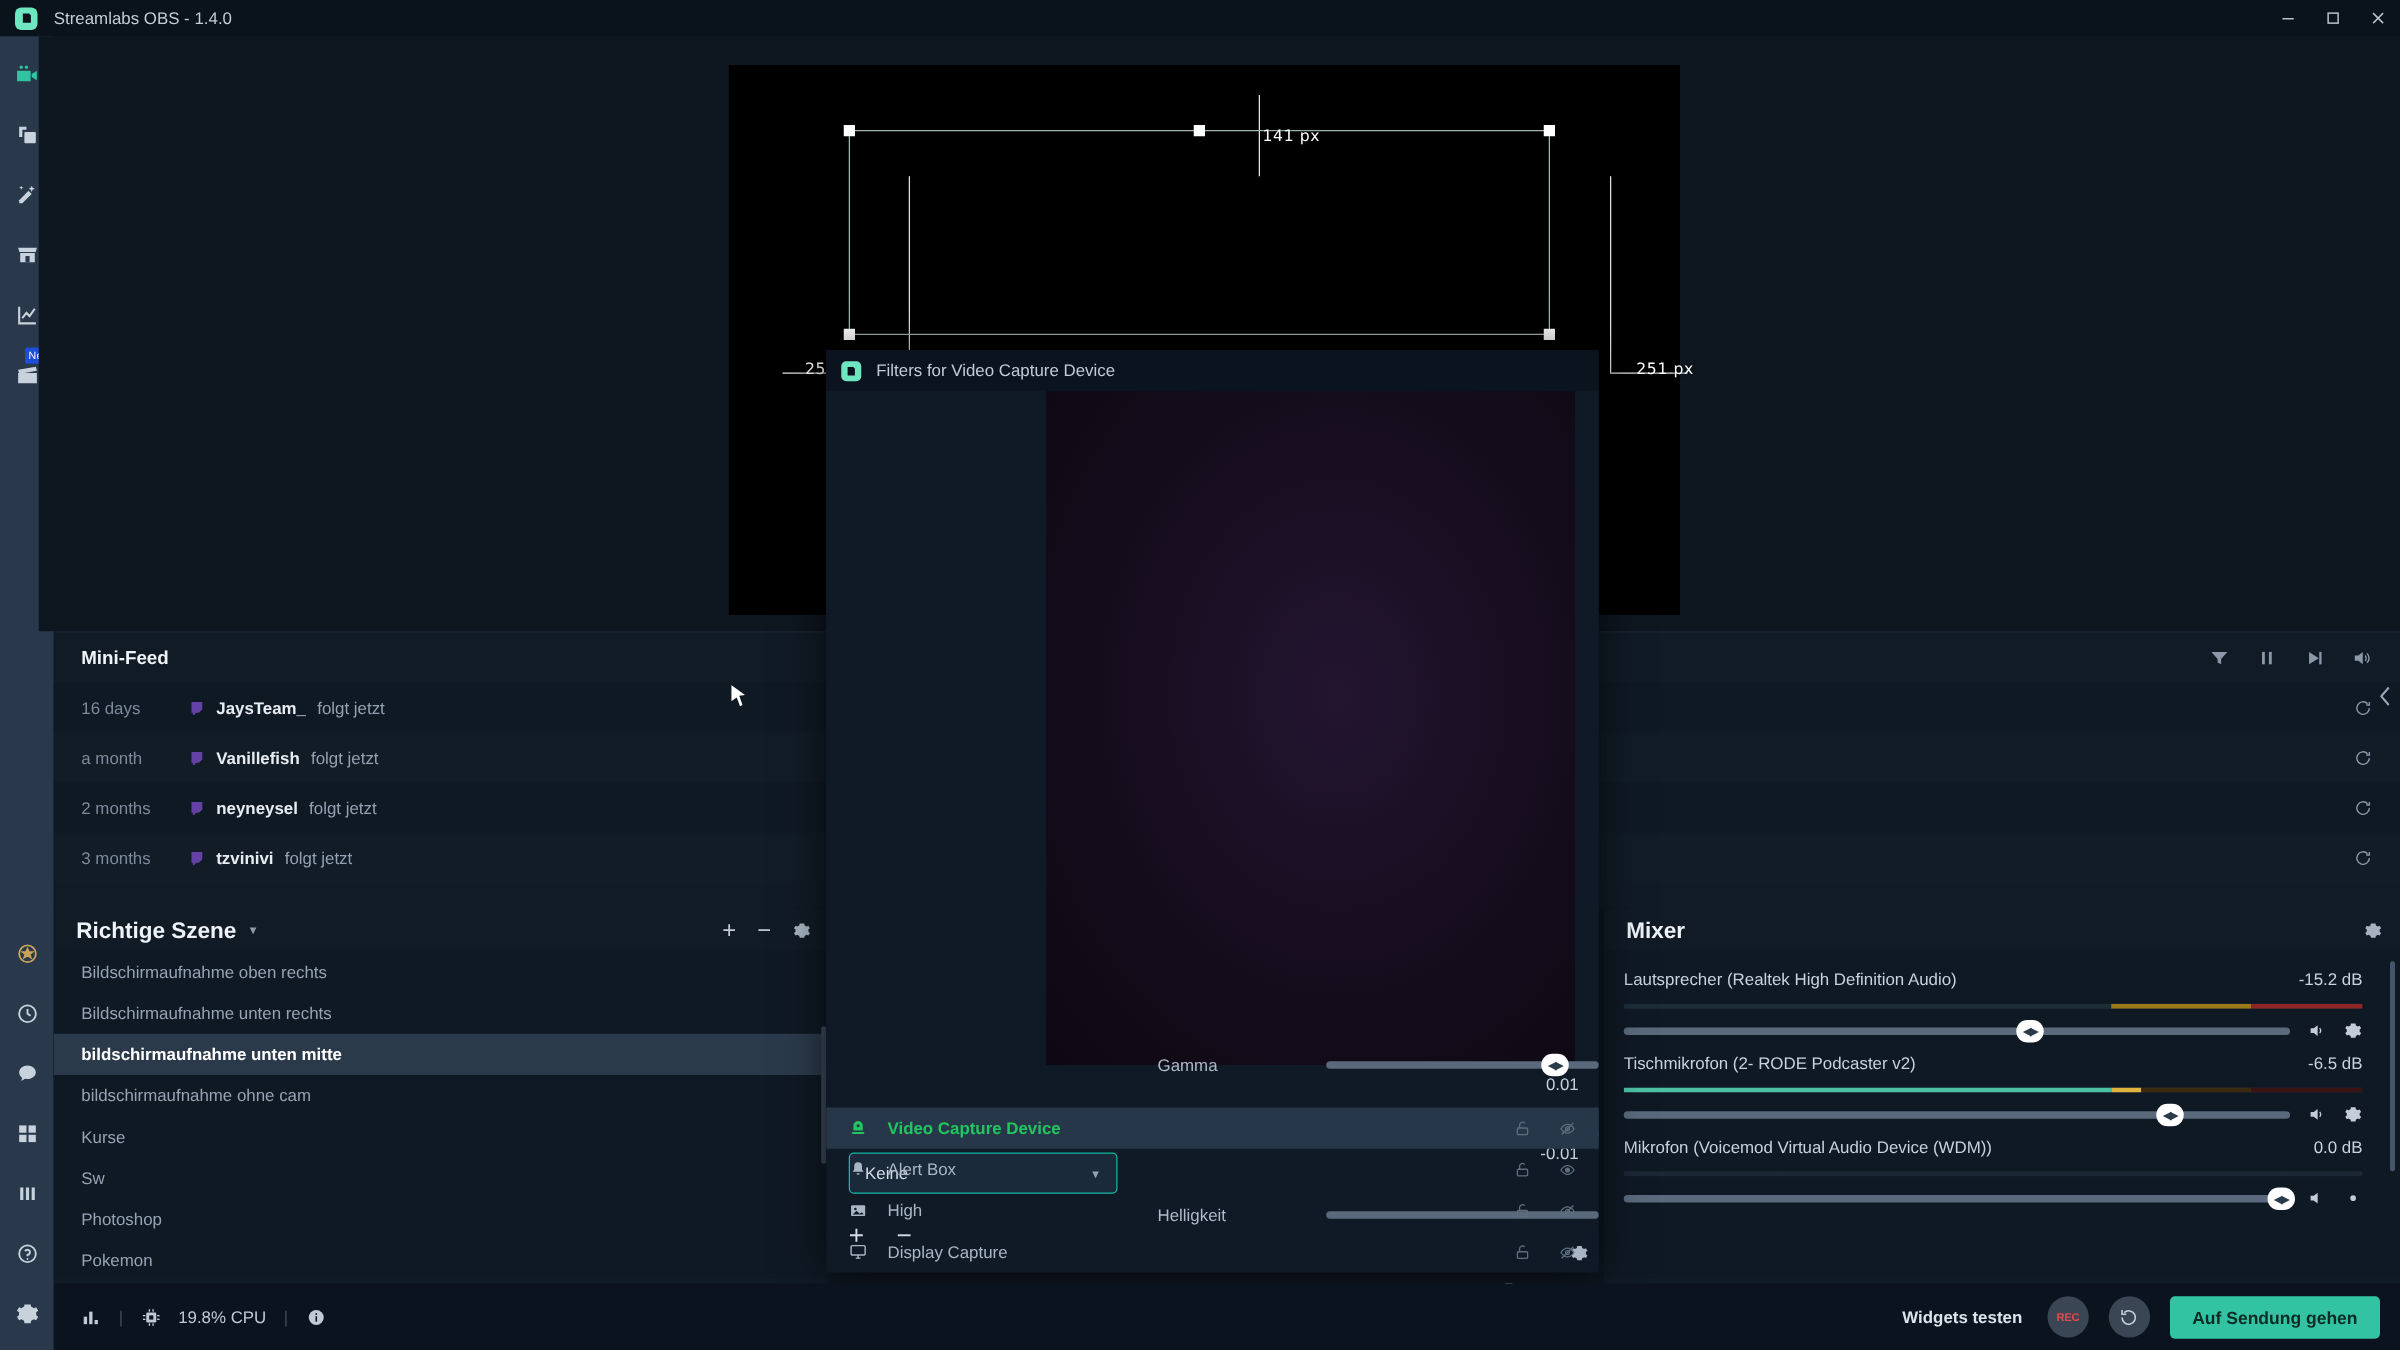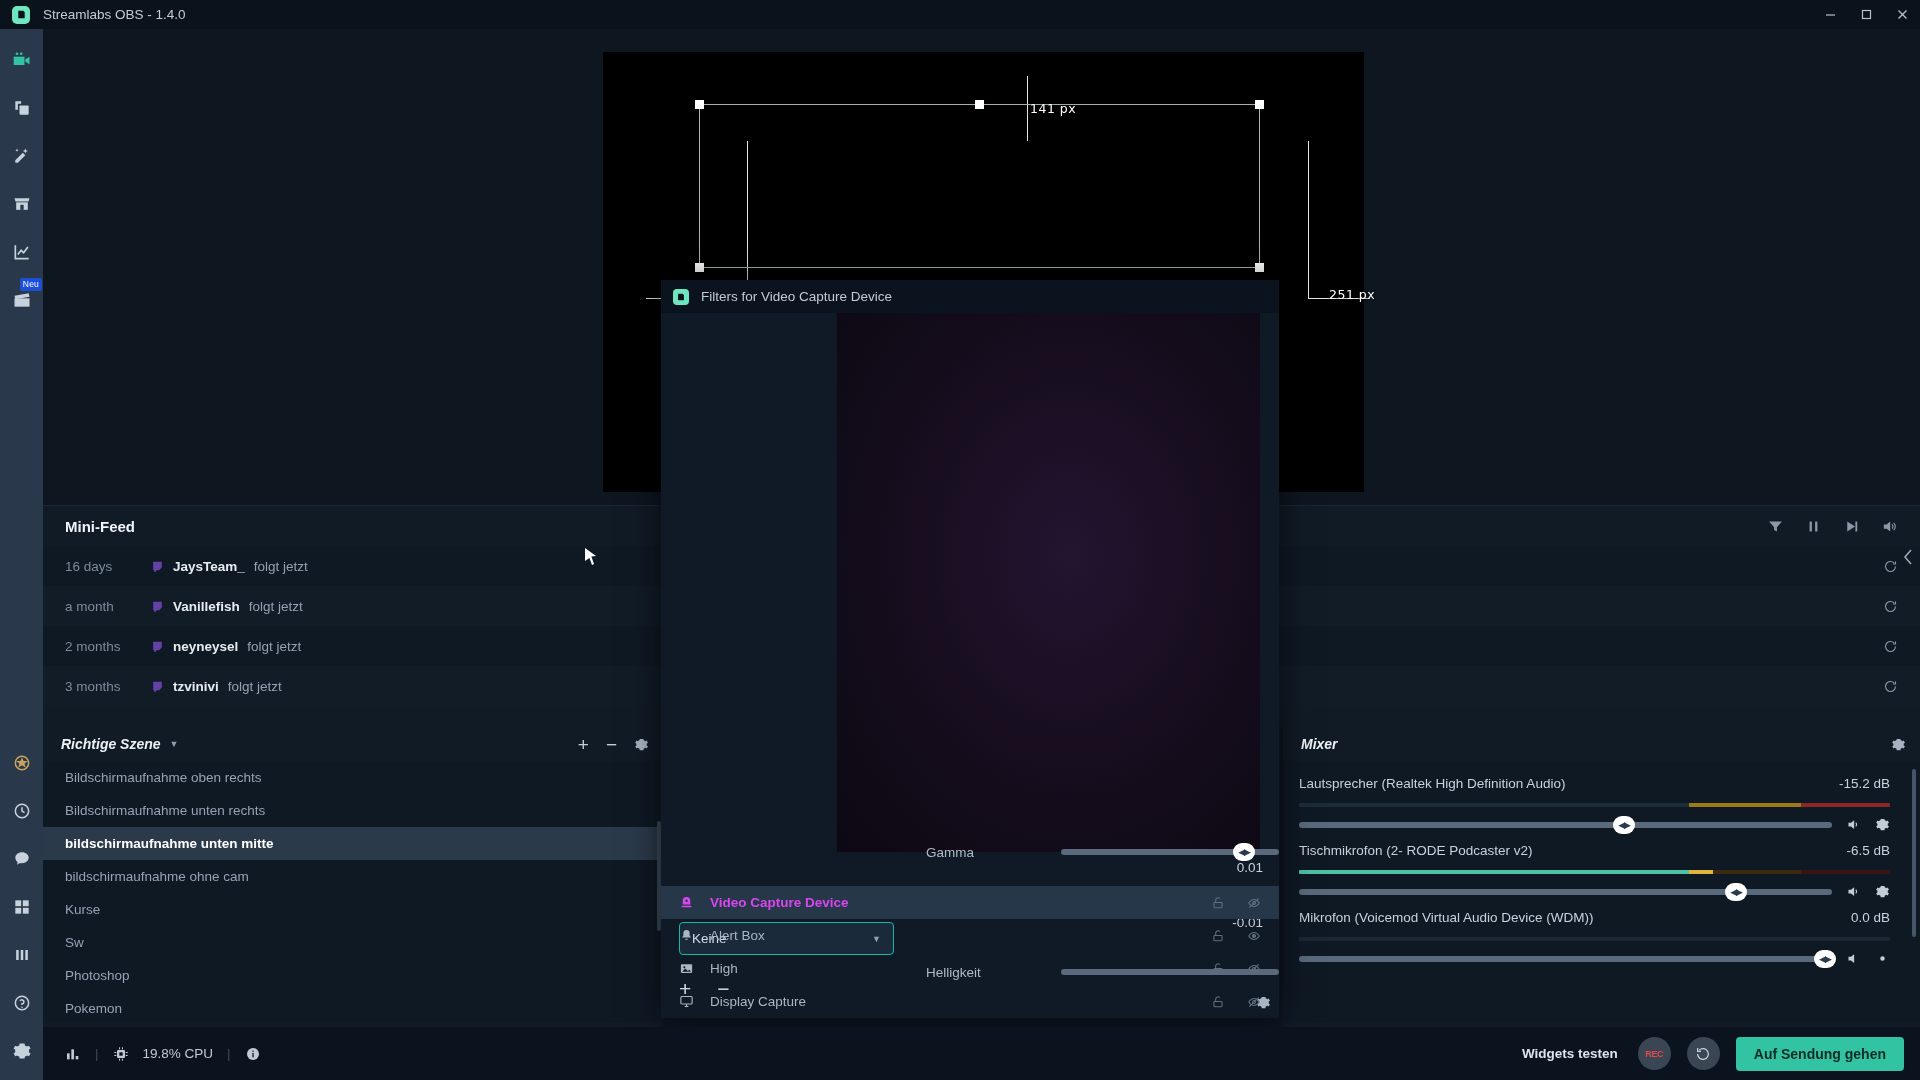--- a/index.html
+++ b/index.html
@@ -46,21 +46,21 @@
   .nav-bottom { position:absolute; bottom:5px; left:0; width:43px; }
   .neu-badge {
     position:absolute; top:2px; right:1px;
     background:#1d4ed8; color:#fff; font-size:8.5px; line-height:1;
     padding:2px 3px; border-radius:2px; letter-spacing:.2px;
   }
   .nav-prime { color:#c9a25c; }
 
   
   .preview-area {
-    position:absolute; left:51px; top:29px; width:1685px; height:476px;
+    position:absolute; left:31px; top:29px; width:1685px; height:476px;
     background:#0e1620;
   }
   .preview-canvas {
     position:absolute; left:552px; top:23px; width:761px; height:440px;
     background:#000;
   }
   .sel-box {
     position:absolute; left:648px; top:75px; width:561px; height:164px;
     border:1px solid #9fb8ad;
   }
@@ -120,21 +120,21 @@
     position:absolute; left:43px; top:727px; width:620px; height:300px;
     background:#111b26;
   }
   .dock-mixer {
     position:absolute; left:1283px; top:727px; width:637px; height:300px;
     background:#111b26;
   }
   .dock-head {
     height:34px; display:flex; align-items:center; padding:0 14px 0 18px;
   }
-  .dock-title { font-size:14px; font-weight:bold; color:#eef2f7;font-style:italic; }
+  .dock-title { font-size:18px; font-weight:bold; color:#eef2f7; }
   .caret { margin-left:9px; color:#8f9cac; font-size:9px; }
   .dock-head-tools { margin-left:auto; display:flex; gap:17px; align-items:center; color:#a7b3c1; }
   .dock-head-tools svg{ width:15px; height:15px; display:block; }
   .plus, .minus { font-size:19px; line-height:1; color:#c3ccd7; }
 
   .scene-list { position:relative; height:262px; overflow:hidden; background:#0f1924; }
   .scene-item {
     height:33px; display:flex; align-items:center; padding-left:22px;
     font-size:13.5px; color:#96a3b3;
   }
@@ -226,21 +226,21 @@
   }
   .sl-val { position:absolute; right:16px; font-size:13.5px; color:#c6d0dc; }
   .dlg-gear { position:absolute; right:8px; top:143px; color:#a9b5c3; }
   .dlg-gear svg{ width:15px; height:15px; display:block; }
 
   .src-list { position:absolute; left:0; bottom:0; width:618px; }
   .src-row {
     height:33px; display:flex; align-items:center; padding:0 18px 0 18px; gap:16px;
     font-size:13.5px; color:#aab6c4;
   }
-  .src-row.active { background:#27374a; color:#d946ef; font-weight:bold; }
+  .src-row.active { background:#27374a; color:#22c55e; font-weight:bold; }
   .src-row svg.lead{ width:15px; height:15px; display:block; }
   .src-right { margin-left:auto; display:flex; gap:22px; color:#5f6e7e; }
   .src-right svg{ width:14px; height:14px; display:block; }
 
   
   .statusbar {
     position:absolute; left:43px; bottom:0; width:1877px; height:53px;
     background:#0b141e; display:flex; align-items:center; padding:0 16px 0 22px;
   }
   .sb-left { display:flex; align-items:center; gap:14px; color:#c0cad5; font-size:13.5px; }

